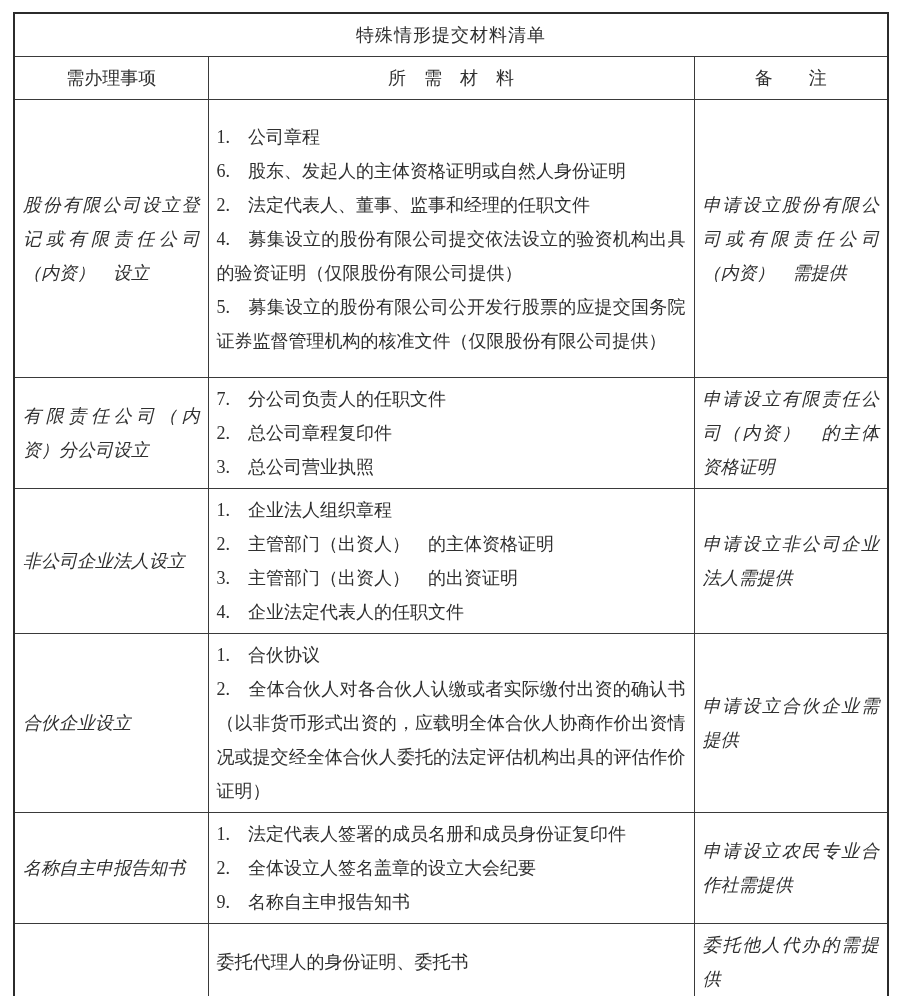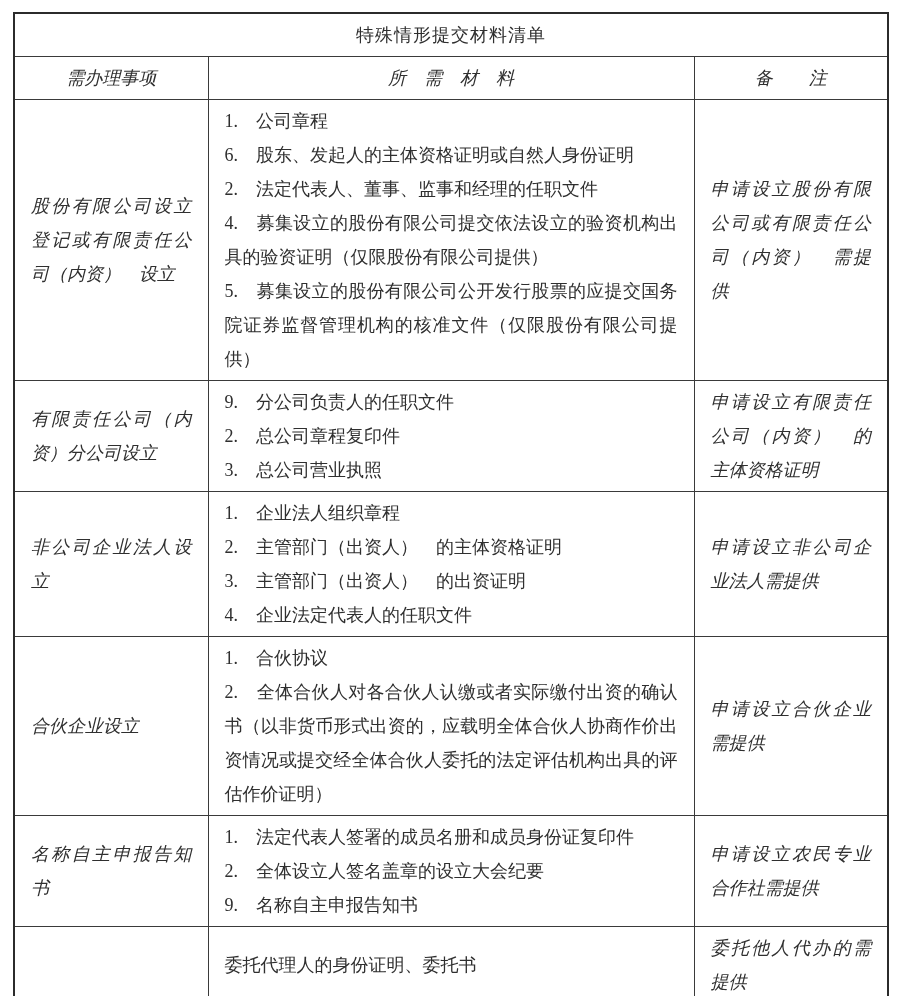--- a/index.html
+++ b/index.html
@@ -21,38 +21,37 @@
     border-collapse: collapse;
     table-layout: fixed;
     width: 874px;
     border: 2px solid #2b2b2b;
   }
   table.doc-table td {
     border: 1px solid #3a3a3a;
     font-size: 18px;
     line-height: 34px;
     vertical-align: middle;
-    padding: 4px 16px;
+    padding: 4px 8px;
     overflow: hidden;
   }
   .col-item     { width: 194px; }
   .col-material { width: 486px; }
   .col-note     { width: 194px; }
 
   td.title-cell {
     text-align: center;
     height: 42px;
     font-size: 19px;
     line-height: 26px;
     letter-spacing: 1px;
   }
   tr.header-row td {
     text-align: center;
     height: 35px;
-    font-style: italic;
   }
   td.item-cell,
   td.note-cell {
     text-align: justify;
     text-justify: inter-ideograph;
     font-style: italic;
   }
   td.materials-cell {
     padding: 8px 14px 8px 10px;
   }
@@ -100,21 +99,21 @@
         <p class="material-item">2.　法定代表人、董事、监事和经理的任职文件</p>
         <p class="material-item">4.　募集设立的股份有限公司提交依法设立的验资机构出具的验资证明（仅限股份有限公司提供）</p>
         <p class="material-item">5.　募集设立的股份有限公司公开发行股票的应提交国务院证券监督管理机构的核准文件（仅限股份有限公司提供）</p>
       </td>
       <td class="note-cell">申请设立股份有限公司或有限责任公司（内资）　需提供</td>
     </tr>
 
     <tr style="height:104px;">
       <td class="item-cell">有限责任公司（内资）分公司设立</td>
       <td class="materials-cell">
-        <p class="material-item">9.　分公司负责人的任职文件</p>
+        <p class="material-item">7.　分公司负责人的任职文件</p>
         <p class="material-item">2.　总公司章程复印件</p>
         <p class="material-item">3.　总公司营业执照</p>
       </td>
       <td class="note-cell">申请设立有限责任公司（内资）　的主体资格证明</td>
     </tr>
 
     <tr style="height:142px;">
       <td class="item-cell">非公司企业法人设立</td>
       <td class="materials-cell">
         <p class="material-item">1.　企业法人组织章程</p>

